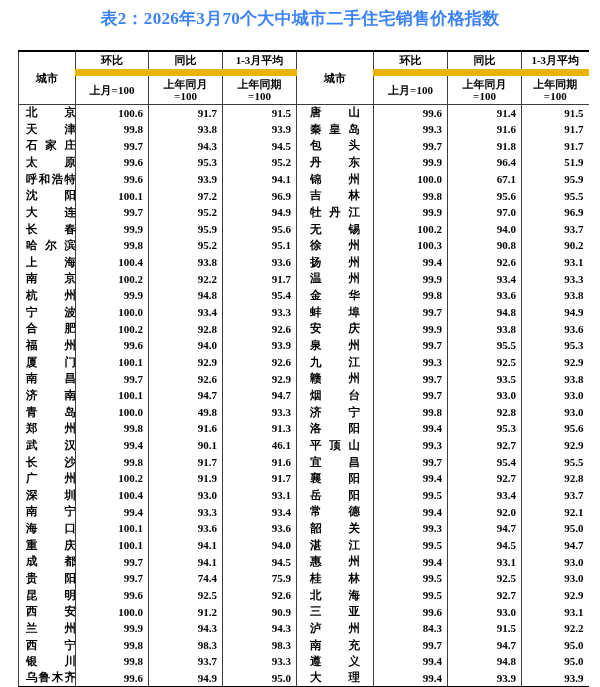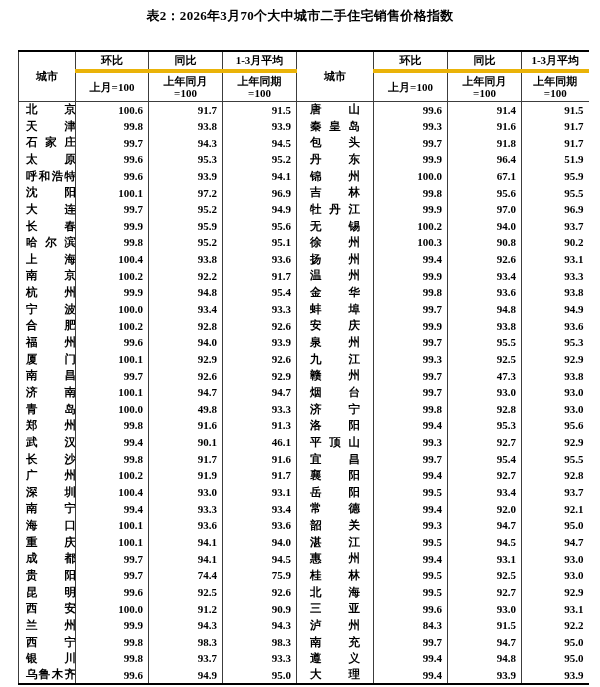--- a/index.html
+++ b/index.html
@@ -8,24 +8,24 @@
     width: 600px;
     height: 687px;
     background: #ffffff;
     font-family: "Liberation Serif", "DejaVu Serif", serif;
     color: #000;
     overflow: hidden;
   }
   .page-title {
     margin-top: 7px;
     text-align: center;
-    font-size: 13px;
+    font-size: 17px;
     font-weight: bold;
     letter-spacing: 0.3px;
-    color: #000000;
+    color: #3b82f6;
   }
   .tbl-wrap {
     position: absolute;
     left: 18px;
     top: 50px;
   }
   table.price-table {
     border-collapse: collapse;
     table-layout: fixed;
     width: 570px;
@@ -41,21 +41,21 @@
     overflow: hidden;
     white-space: nowrap;
   }
   
   th, td { border-right: 1px solid #3c3c3c; }
   .no-r { border-right: none; }
   
   thead th { text-align: center; vertical-align: middle; font-weight: bold; }
   tr.hdr-top th { height: 17px; }
   tr.hdr-sub th { height: 28px; white-space: pre-line; line-height: 12.5px; }
-  th.group-label { border-bottom: 4px solid #eab308; }
+  th.group-label { border-bottom: 7px solid #eab308; }
   
   tbody tr:first-child td { border-top: 1px solid #3c3c3c; }
   
   tbody tr { height: 16.65px; }
   td.num { text-align: right; padding-right: 5px; font-size: 11px; }
   td.city-cell { vertical-align: middle; }
   .city {
     display: flex;
     justify-content: space-between;
     width: 50px;
@@ -459,21 +459,21 @@
     <td class="num">99.7</td>
     <td class="num">92.6</td>
     <td class="num">92.9</td>
     <td class="city-cell r">
             <div class="city">
               <span>赣</span>
               <span>州</span>
             </div>
           </td>
     <td class="num">99.7</td>
-    <td class="num">47.3</td>
+    <td class="num">93.5</td>
     <td class="num no-r">93.8</td>
   </tr>
 
   <tr>
     <td class="city-cell">
             <div class="city">
               <span>济</span>
               <span>南</span>
             </div>
           </td>

